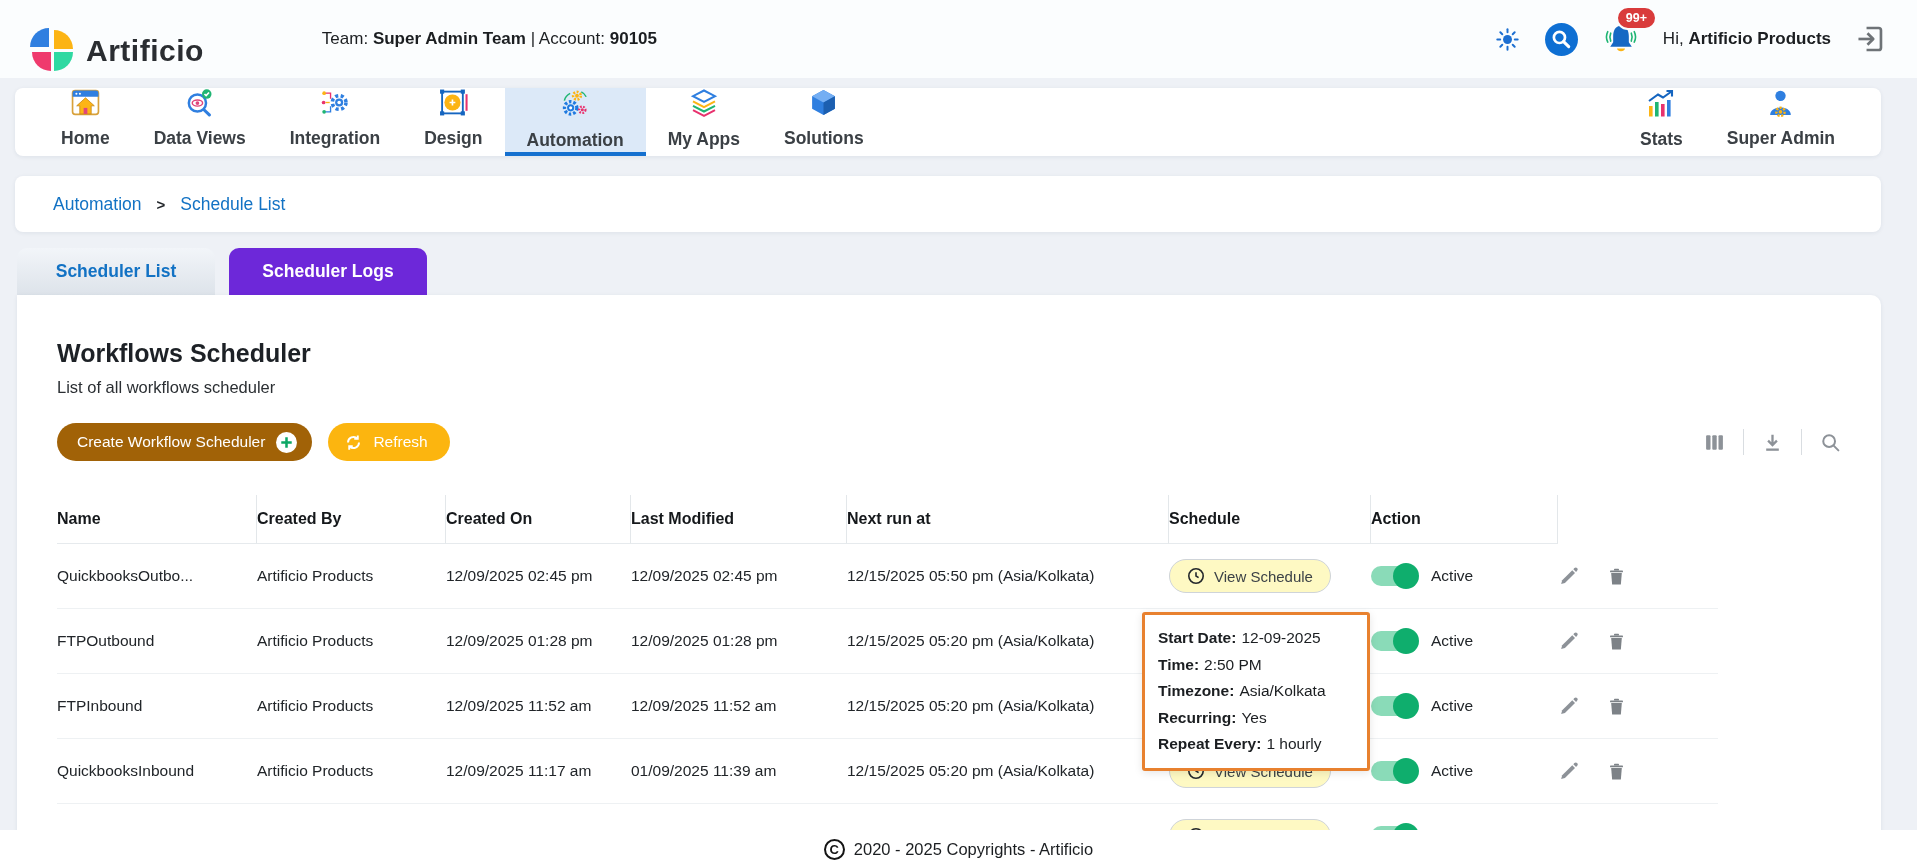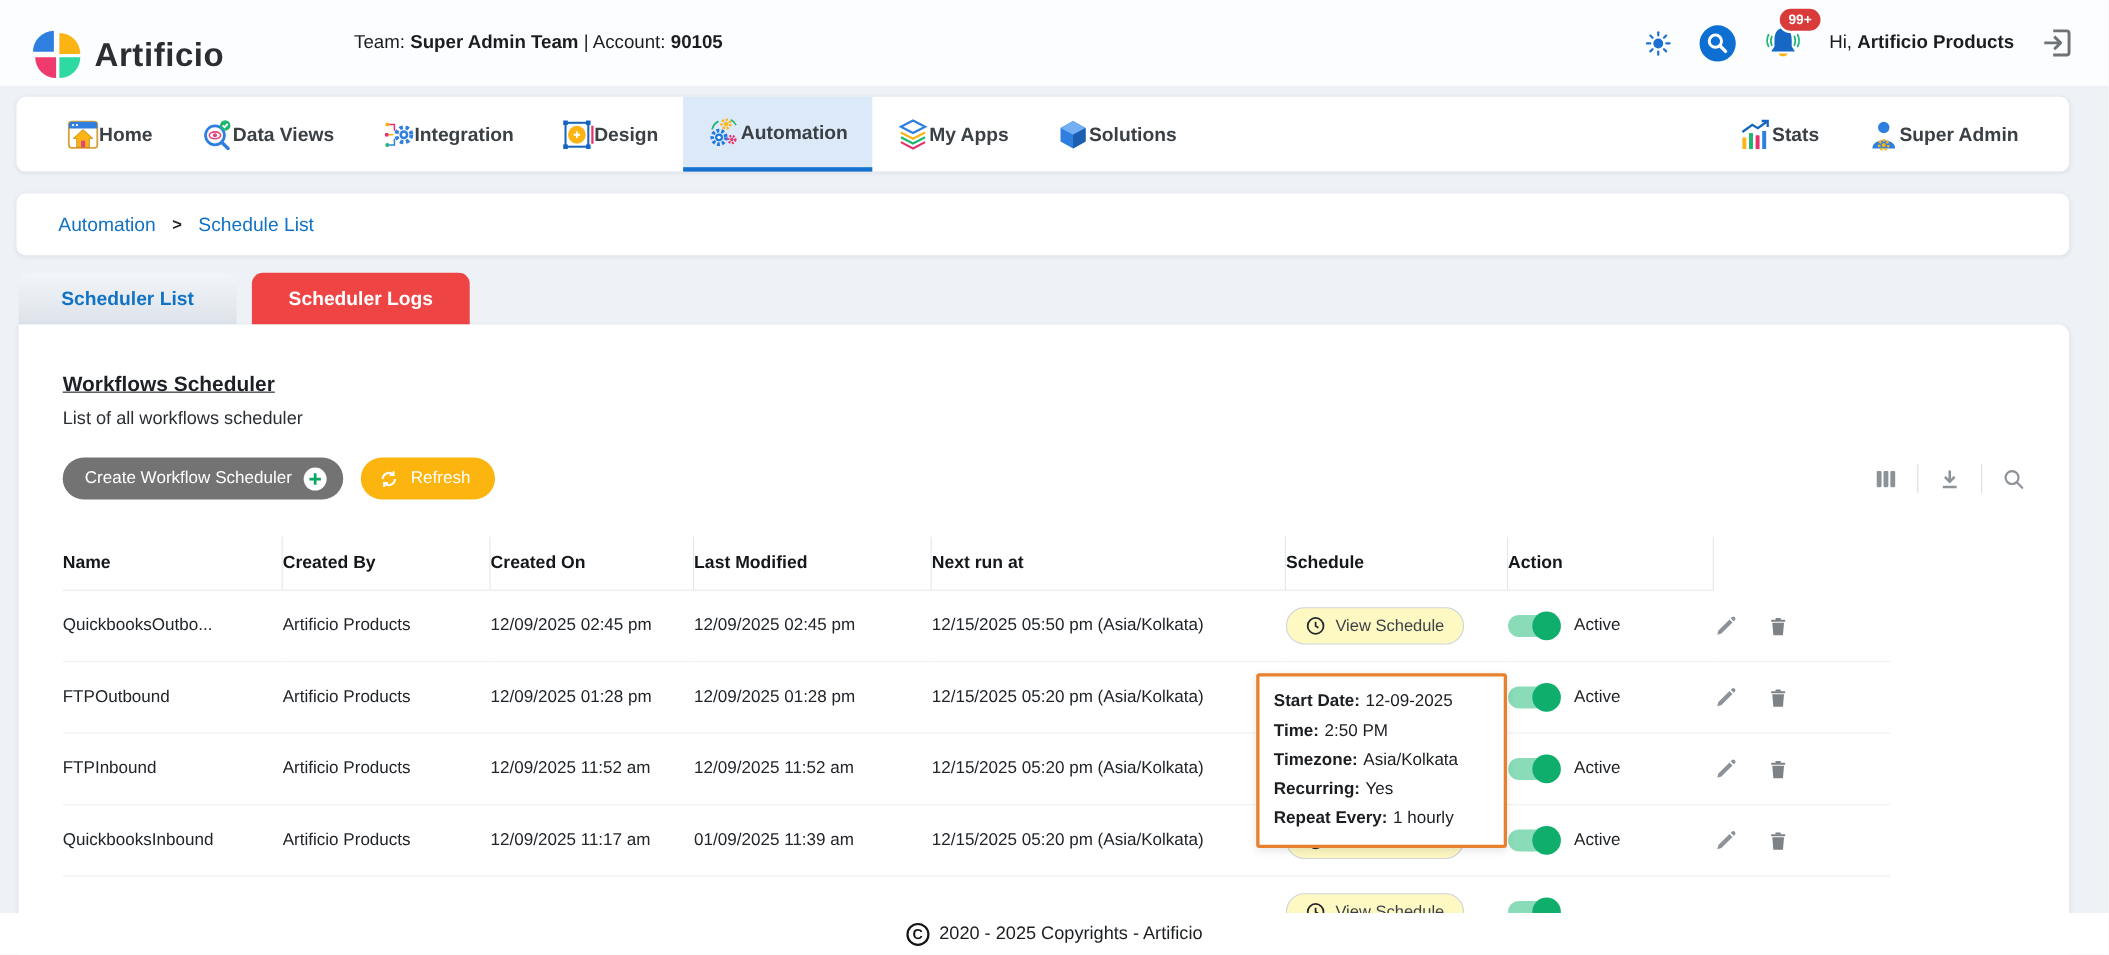--- a/index.html
+++ b/index.html
@@ -30,48 +30,48 @@
   .greeting { font-size:17px; color:#1b1e21; white-space:nowrap; }
   .greeting b { font-weight:700; }
   .iconbtn { display:inline-flex; align-items:center; justify-content:flex-start; cursor:pointer; }
 
   
   .navbar { position:absolute; top:88px; left:15px; width:1866px; height:68px;
     background:#fff; border-radius:8px; box-shadow:0 1px 4px rgba(30,50,80,.08);
     display:flex; align-items:stretch; padding:0 24px; }
   .nav-items, .nav-right { display:flex; align-items:stretch; }
   .nav-right { margin-left:auto; }
-  .nav-item { display:flex; align-items:center; padding:0 22px;
-    font-size:17.5px; font-weight:600; color:#3b4045; cursor:pointer; }
+  .nav-item { display:flex; align-items:center; gap:11px; padding:0 22px;
+    font-size:17.5px; font-weight:600; color:#3b4045; cursor:pointer;flex-direction:column; }
   .nav-item.active { background:#dce9f8; border-bottom:4px solid #1570cf; }
 
   
   .breadcrumb-card { position:absolute; top:176px; left:15px; width:1866px; height:56px;
     background:#fff; border-radius:8px; box-shadow:0 1px 4px rgba(30,50,80,.08);
     display:flex; align-items:center; padding:0 38px; gap:15px; font-size:17.5px; }
   .crumb { color:#1272c4; cursor:pointer; }
   .crumb-sep { color:#23272b; font-weight:700; font-size:15px; }
 
   
   .tabs { position:absolute; top:248px; left:17px; display:flex; gap:14px; }
   .tab { height:47px; min-width:198px; display:flex; align-items:center; justify-content:center;
     font-size:17.5px; font-weight:700; border-radius:10px 10px 0 0; padding:0 30px; cursor:pointer; }
   .tab-inactive { background:linear-gradient(#f2f5f9,#dde3ea); color:#1272c4; }
-  .tab-active { background:#ef4444; color:#fff; }
+  .tab-active { background:#6d28d9; color:#fff; }
 
   
   .main-card { position:absolute; top:295px; left:17px; width:1864px; height:573px;
     background:#fff; border-radius:0 10px 0 0; box-shadow:0 1px 4px rgba(30,50,80,.08); }
-  .page-title { margin:44px 0 0 40px; font-size:19px; font-weight:700; color:#1d2126;text-decoration:underline; }
+  .page-title { margin:44px 0 0 40px; font-size:25px; font-weight:700; color:#1d2126; }
   .page-subtitle { margin:10px 0 0 40px; font-size:16.5px; color:#2b2f33; }
 
   .toolbar { margin:26px 40px 0 40px; display:flex; align-items:center; }
   .btn { height:38px; border:none; border-radius:19px; color:#fff; font-size:15.5px;
     font-family:inherit; display:inline-flex; align-items:center; gap:10px; cursor:pointer; }
-  .btn-create { background:#737373; padding:0 14px 0 20px; }
+  .btn-create { background:#a16207; padding:0 14px 0 20px; }
   .btn-refresh { background:#fcb50f; padding:0 22px 0 16px; margin-left:16px; }
   .toolbar-icons { margin-left:auto; display:flex; align-items:center; gap:18px; }
   .vdiv { width:1px; height:26px; background:#d9dde1; }
 
   
   .table { margin:34px 40px 0 40px; }
   .tr { display:grid; grid-template-columns:200px 189px 185px 216px 322px 202px 187px 160px; }
   .th { font-size:16px; font-weight:700; color:#15181b; padding:15px 14px 15px 0;
     border-right:1px solid #e3e7ea; border-bottom:1px solid #e6eaed; display:flex; align-items:center; }
   .th:first-child { padding-left:0; }

